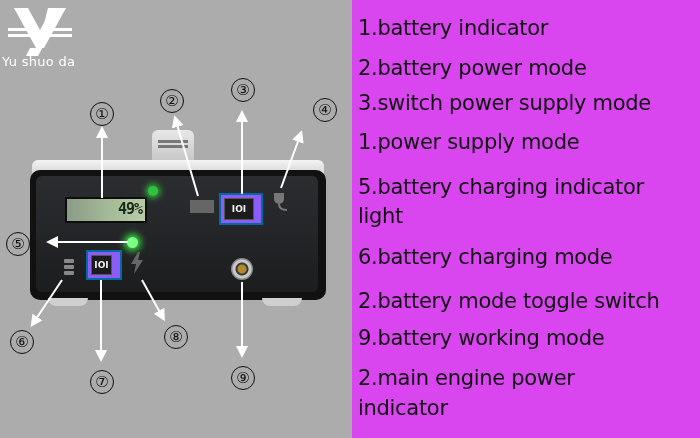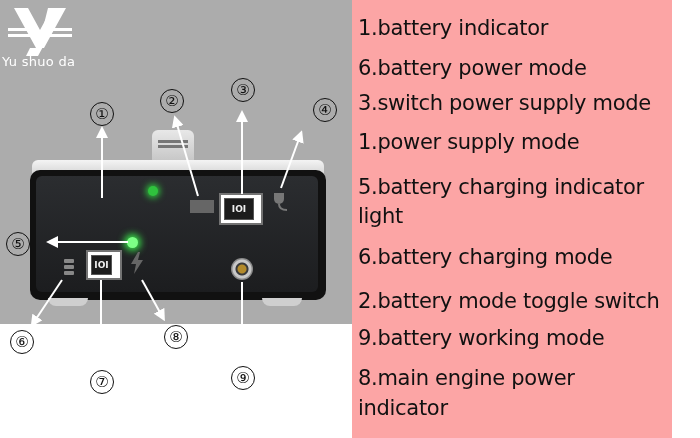--- a/index.html
+++ b/index.html
@@ -1,31 +1,31 @@
 <!DOCTYPE html>
 <html><head>
 <meta charset="utf-8">
 <style>
   html, body { margin:0; padding:0; }
   body { width:700px; height:438px; position:relative; overflow:hidden; background:#ffffff; font-family:"DejaVu Sans", sans-serif; }
-  .left { position:absolute; left:0; top:0; width:352px; height:324px; background:#acacac; }
-  .right { position:absolute; left:352px; top:0; width:320px; height:438px; background:#fca5a5; }
+  .left { position:absolute; left:0; top:0; width:352px; height:438px; background:#acacac; }
+  .right { position:absolute; left:352px; top:0; width:348px; height:438px; background:#d946ef; }
   .logo { position:absolute; left:4px; top:4px; width:70px; height:60px; }
   .logo-text { position:absolute; left:2px; top:54px; color:#ffffff; font-size:13px; font-family:"DejaVu Sans", sans-serif; letter-spacing:0.3px; }
   .num { position:absolute; width:22px; height:22px; border:1.3px solid #111; border-radius:50%; font-size:15px; line-height:22px; text-align:center; color:#111; font-family:"DejaVu Sans", sans-serif; }
   .handle { position:absolute; left:152px; top:130px; width:42px; height:40px; background:linear-gradient(#e8e8e8,#bdbdbd); border-radius:6px 6px 0 0; }
   .handle:before { content:""; position:absolute; left:6px; top:10px; width:30px; height:3px; background:#777; box-shadow:0 5px 0 #777; }
   .top-rim { position:absolute; left:32px; top:160px; width:292px; height:14px; background:linear-gradient(#f4f4f4,#d6d6d6); border-radius:6px 6px 0 0; }
   .device { position:absolute; left:30px; top:170px; width:296px; height:130px; background:#111; border-radius:10px; }
   .panel { position:absolute; left:6px; top:6px; width:282px; height:116px; background:linear-gradient(#2b2d30,#1c1d1f); border-radius:6px; }
   .foot { position:absolute; top:298px; width:40px; height:8px; background:#cfcfcf; border-radius:0 0 8px 8px; }
   .lcd { position:absolute; left:65px; top:197px; width:78px; height:22px; background:linear-gradient(90deg,#8a9c86,#a7bd9a 60%,#b7cca6); border:2px solid #0d0d0d; }
   .lcd-val { position:absolute; right:3px; top:1px; font-family:"DejaVu Sans Mono", monospace; font-size:15px; font-weight:bold; color:#1b2a17; letter-spacing:-1px; }
   .led { position:absolute; border-radius:50%; }
-  .rocker { position:absolute; background:#ffffff; border:2px solid #737373; }
+  .rocker { position:absolute; background:#8b5cf6; border:2px solid #0369a1; }
   .rocker-face { position:absolute; left:3px; top:3px; background:#1c1c1c; border:1px solid #555; color:#f0f0f0; font-size:9px; font-weight:bold; text-align:center; font-family:"DejaVu Sans", sans-serif; }
   .batt-icon { position:absolute; left:190px; top:200px; width:24px; height:13px; background:#666; }
   .plug-icon { position:absolute; left:271px; top:190px; width:22px; height:22px; }
   .bolt-icon { position:absolute; left:130px; top:252px; width:14px; height:22px; }
   .levels-icon { position:absolute; left:64px; top:259px; width:10px; height:18px; }
   .levels-icon span { display:block; width:10px; height:4px; background:#888; margin-bottom:2px; border-radius:1px; }
   .connector { position:absolute; left:231px; top:258px; width:22px; height:22px; border-radius:50%; background:radial-gradient(circle,#b38a2a 0 4px,#3a3a3a 5px 6px,#c8c8c8 7px 9px,#8a8a8a 10px); }
   svg.arrows { position:absolute; left:0; top:0; width:352px; height:438px; }
   .legend { position:absolute; left:6px; top:0; width:340px; }
   .legend-item { position:absolute; left:0; font-family:"DejaVu Sans", sans-serif; font-size:21px; color:#111; line-height:29px; white-space:nowrap; letter-spacing:-0.3px; }
@@ -45,20 +45,23 @@
   <div class="logo-text">Yu shuo da</div>
 
   <div class="handle"></div>
   <div class="top-rim"></div>
   <div class="device">
     <div class="panel"></div>
   </div>
   <div class="foot" style="left:48px;"></div>
   <div class="foot" style="left:262px;"></div>
 
+  <div class="lcd">
+    <span class="lcd-val">49%</span>
+  </div>
 
   <div class="led" style="left:148px;top:186px;width:10px;height:10px;background:#2fc23d;box-shadow:0 0 6px 2px #2fc23d;"></div>
   <div class="led" style="left:127px;top:237px;width:11px;height:11px;background:#7dff86;box-shadow:0 0 7px 3px #39e04a;"></div>
 
   <div class="batt-icon"></div>
   <svg class="plug-icon" viewBox="0 0 22 22">
     <path d="M3 3 v6 a5 5 0 0 0 10 0 v-6 z" fill="#777"></path>
     <path d="M8 14 q0 6 8 6" stroke="#777" stroke-width="2" fill="none"></path>
   </svg>
 
@@ -105,24 +108,24 @@
   <div class="num" style="left:6px;top:232px;">⑤</div>
   <div class="num" style="left:10px;top:330px;">⑥</div>
   <div class="num" style="left:90px;top:370px;">⑦</div>
   <div class="num" style="left:164px;top:325px;">⑧</div>
   <div class="num" style="left:231px;top:366px;">⑨</div>
 </div>
 
 <div class="right">
   <div class="legend">
     <div class="legend-item" style="top:14px;">1.battery indicator</div>
-    <div class="legend-item" style="top:54px;">6.battery power mode</div>
+    <div class="legend-item" style="top:54px;">2.battery power mode</div>
     <div class="legend-item" style="top:89px;">3.switch power supply mode</div>
     <div class="legend-item" style="top:128px;">1.power supply mode</div>
     <div class="legend-item" style="top:173px;text-align:center;">5.battery charging indicator</div>
     <div class="legend-item" style="top:202px;">light</div>
     <div class="legend-item" style="top:243px;">6.battery charging mode</div>
     <div class="legend-item" style="top:287px;">2.battery mode toggle switch</div>
     <div class="legend-item" style="top:324px;">9.battery working mode</div>
-    <div class="legend-item" style="top:364px;">8.main engine power</div>
+    <div class="legend-item" style="top:364px;">2.main engine power</div>
     <div class="legend-item" style="top:394px;">indicator</div>
   </div>
 </div>
 
 </body></html>

